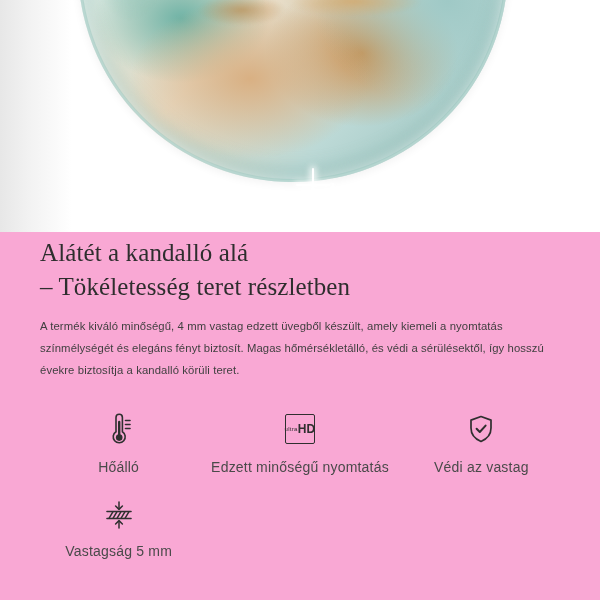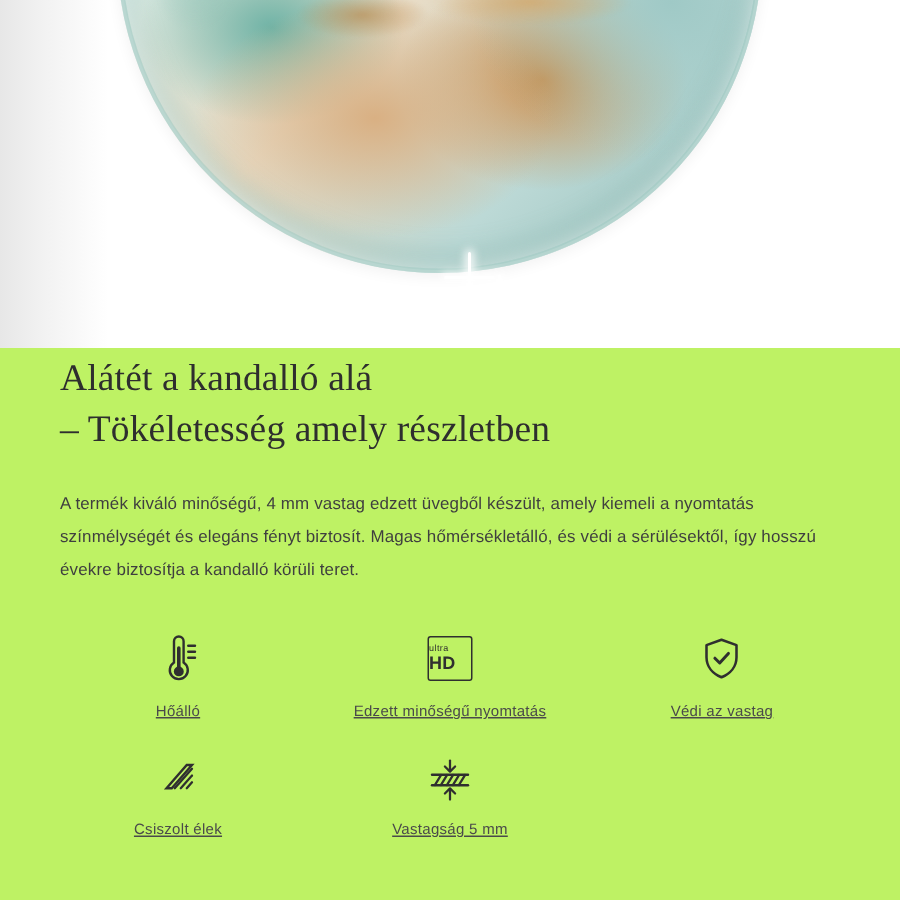--- a/index.html
+++ b/index.html
@@ -5,21 +5,21 @@
   * { box-sizing: border-box; margin: 0; padding: 0; }
   html, body {
     width: 600px; height: 600px;
     background: #ffffff;
     font-family: "Liberation Sans", sans-serif;
     overflow: hidden;
   }
   .page {
     position: relative;
     width: 600px; height: 600px;
-    background: #bef264;
+    background: #f9a8d4;
     overflow: hidden;
   }
 
   
   .hero {
     position: absolute;
     top: 0; left: 0;
     width: 600px; height: 232px;
     overflow: hidden;
     background: #ffffff;
@@ -99,21 +99,21 @@
     font-size: 25px;
     line-height: 1.34;
     color: #2e2e2e;
     font-weight: 400;
     margin: 0 40px;
     padding-top: 4px;
     letter-spacing: .1px;
   }
   .headline .l2 { display: block; }
   .body-copy {
-    margin: 22px 40px 0 40px;
+    margin: 12px 40px 0 40px;
     width: 512px;
     font-size: 11.3px;
     line-height: 1.95;
     color: #3f3f3f;
     letter-spacing: .1px;
   }
 
   
   .features {
     margin: 26px 28px 0 28px;
@@ -128,32 +128,31 @@
     justify-content: flex-start;
   }
   .feature .ico {
     height: 44px;
     display: flex;
     align-items: center;
     justify-content: center;
   }
   .feature .cap {
     margin-top: 8px;
-    font-size: 10px;
+    font-size: 14px;
     color: #4a4a4a;
     text-align: right;
     letter-spacing: .2px;
-    text-decoration: underline;
   }
   .hd-badge {
     width: 30px; height: 30px;
     border: 1.6px solid #2f2f2f;
     border-radius: 2px;
-    display: flex; flex-direction: column;
-    align-items: flex-start; justify-content: center;
+    display: flex; flex-direction: row;
+    align-items: center; justify-content: center;
     line-height: 1;
   }
   .hd-badge .u { font-size: 6px; color: #2f2f2f; letter-spacing: .3px; }
   .hd-badge .h { font-size: 12px; font-weight: bold; color: #2f2f2f; letter-spacing: .2px; }
 </style>
 </head>
 <body>
 
 <div class="page">
 
@@ -168,21 +167,21 @@
     <div class="sparkle sp1"></div>
     <div class="sparkle sp2"></div>
     <div class="sparkle sp3"></div>
     <div class="hero-left-fade"></div>
   </div>
 
   <div class="content">
 
     <h1 class="headline">
       <span>Alátét a kandalló alá</span>
-      <span class="l2">– Tökéletesség amely részletben</span>
+      <span class="l2">– Tökéletesség teret részletben</span>
     </h1>
 
     <p class="body-copy">A termék kiváló minőségű, 4 mm vastag edzett üvegből készült, amely kiemeli a nyomtatás színmélységét és elegáns fényt biztosít. Magas hőmérsékletálló, és védi a sérülésektől, így hosszú évekre biztosítja a kandalló körüli teret.</p>
 
     <div class="features">
 
       <div class="feature">
         <div class="ico">
           <svg width="40" height="40" viewBox="0 0 40 40" fill="none" stroke="#2f2f2f" stroke-width="1.6" stroke-linecap="round">
             <path d="M17 8.5a3.2 3.2 0 0 1 6.4 0v14.2a6 6 0 1 1-6.4 0z"></path>
@@ -210,31 +209,20 @@
         <div class="ico">
           <svg width="40" height="40" viewBox="0 0 40 40" fill="none" stroke="#2f2f2f" stroke-width="1.7" stroke-linecap="round" stroke-linejoin="round">
             <path d="M20 7.5l10 3.6v8c0 6.3-4.2 11-10 13.4C14.2 30.1 10 25.4 10 19.1v-8z"></path>
             <polyline points="15.6,19.8 18.8,23 24.6,16.6" stroke-width="2"></polyline>
           </svg>
         </div>
         <div class="cap">Védi az vastag</div>
       </div>
 
 
-      <div class="feature">
-        <div class="ico">
-          <svg width="40" height="40" viewBox="0 0 40 40" fill="none" stroke="#2f2f2f" stroke-width="1.5" stroke-linecap="round">
-            <path d="M12 27.5 L25.5 12 L29 12 L15.5 27.5 Z" stroke-width="1.6"></path>
-            <line x1="17.5" y1="27.5" x2="29" y2="14.5"></line>
-            <line x1="21.5" y1="27.5" x2="29" y2="19"></line>
-            <line x1="25.5" y1="27.5" x2="29" y2="23.5"></line>
-          </svg>
-        </div>
-        <div class="cap">Csiszolt élek</div>
-      </div>
 
       <div class="feature">
         <div class="ico">
           <svg width="42" height="40" viewBox="0 0 42 40" fill="none" stroke="#2f2f2f" stroke-width="1.5" stroke-linecap="round" stroke-linejoin="round">
             <line x1="21" y1="9" x2="21" y2="15.5"></line>
             <polyline points="17.6,13 21,16.4 24.4,13"></polyline>
             <line x1="9" y1="18.5" x2="33" y2="18.5" stroke-width="1.6"></line>
             <line x1="9" y1="25.5" x2="33" y2="25.5" stroke-width="1.6"></line>
             <line x1="11" y1="25.3" x2="15" y2="18.7"></line>
             <line x1="15" y1="25.3" x2="19" y2="18.7"></line>

